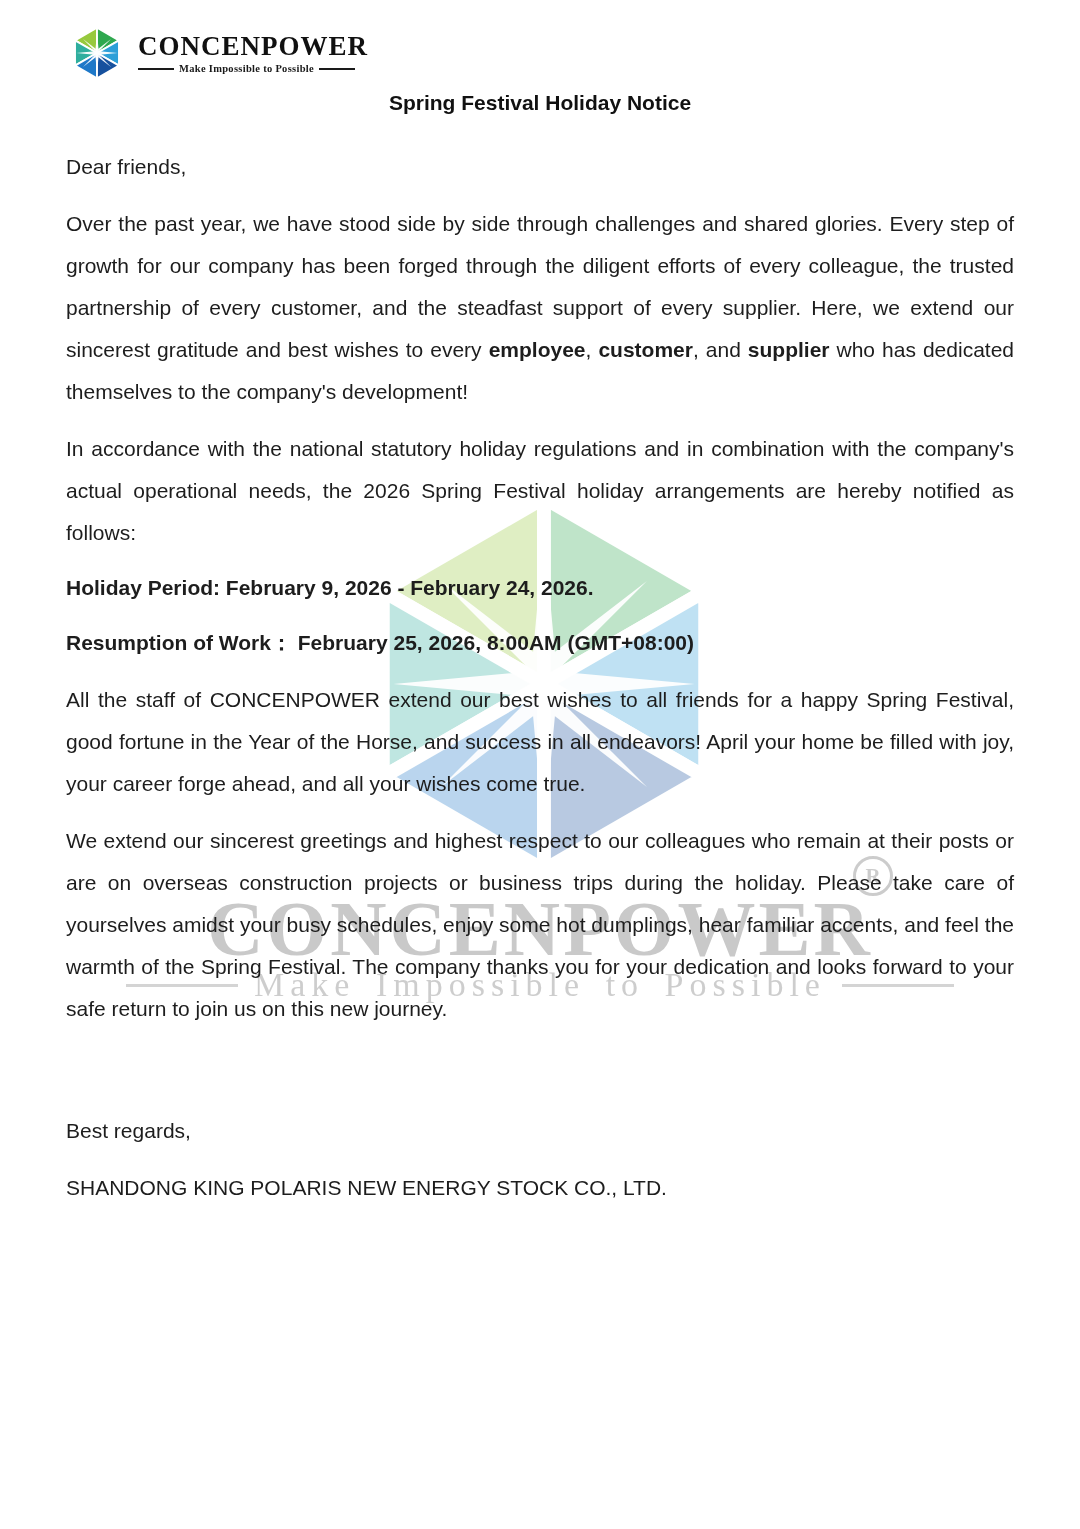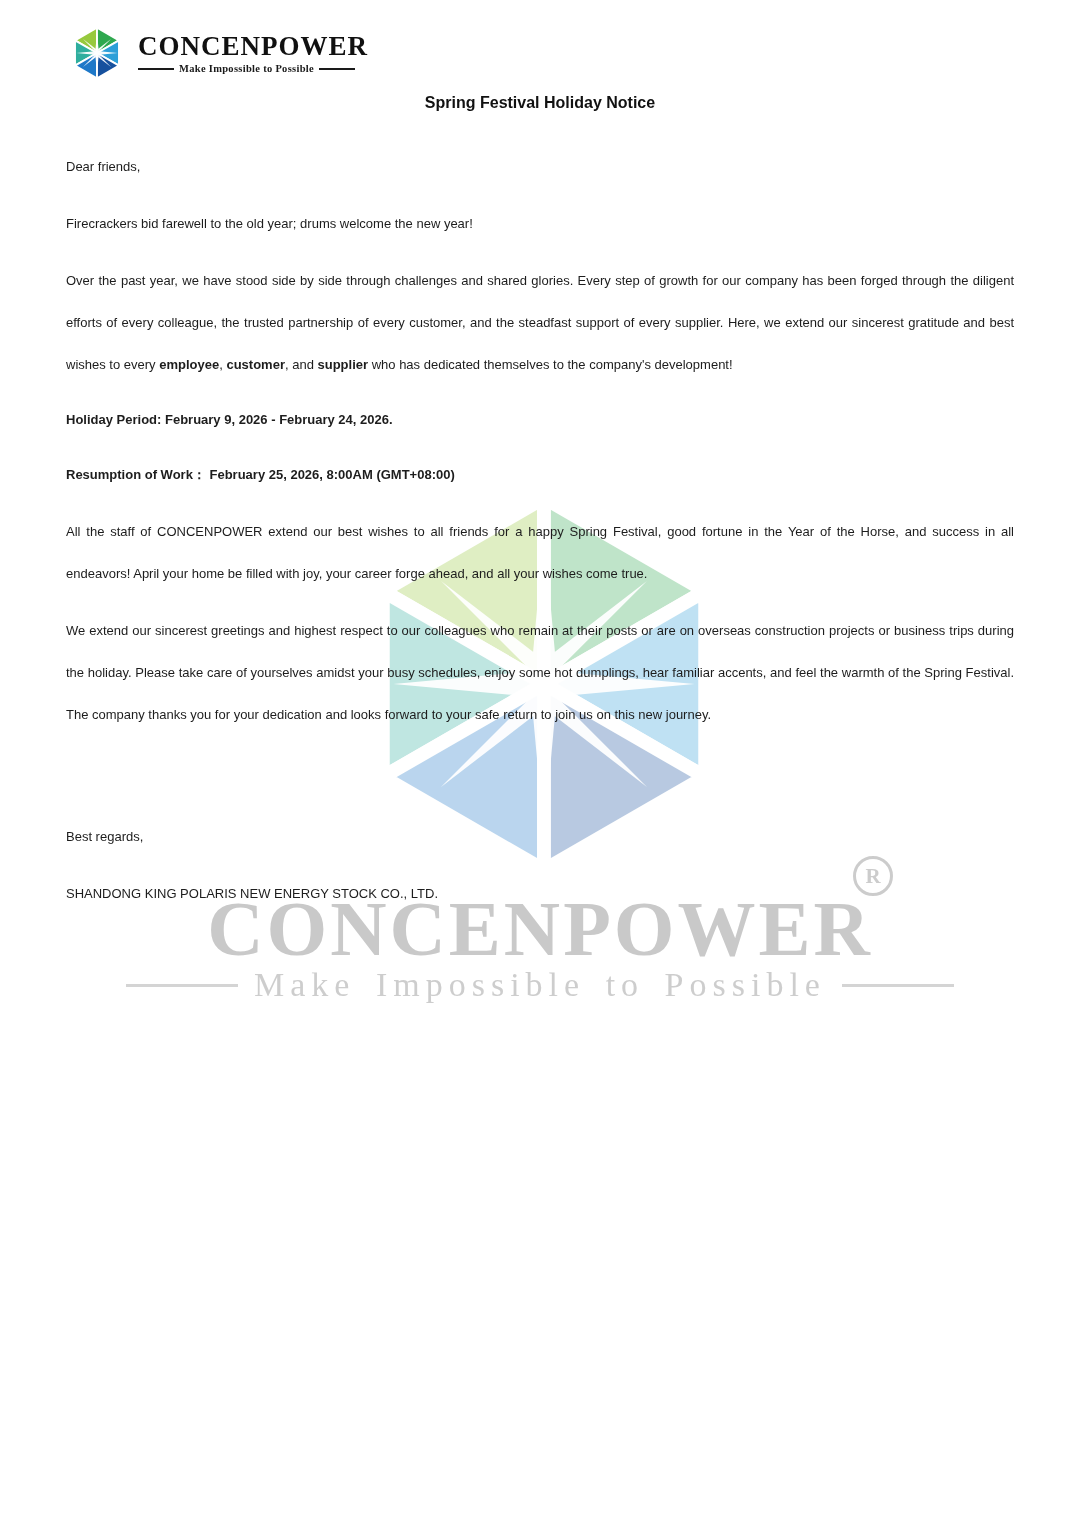--- a/index.html
+++ b/index.html
@@ -45,26 +45,26 @@
     font-size:27px;letter-spacing:1px;color:#101010;line-height:1.05;
   }
   .brand-tagline{
     display:flex;align-items:center;gap:5px;margin-top:3px;
     font-family:"Liberation Serif", serif;font-weight:bold;
     font-size:10.5px;color:#1a1a1a;letter-spacing:.3px;white-space:nowrap;
   }
   .dash{display:inline-block;width:36px;height:2px;background:#1a1a1a;}
   .title{
     margin:8px 0 0;text-align:center;
-    font-size:16px;font-weight:bold;color:#111;line-height:30px;
+    font-size:21px;font-weight:bold;color:#111;line-height:30px;
   }
   .body-text{margin:0 66px;}
   .body-text p{
     margin:15px 0 0;
-    font-size:13px;line-height:42px;
+    font-size:21px;line-height:42px;
     text-align:justify;
   }
   .salutation{margin-top:28px !important;text-align:left !important;}
   .center-bold{text-align:center;font-weight:bold;margin-top:13px !important;}
   .signoff{margin-top:80px !important;text-align:center;}
   .company-line,.date-line{text-align:right;}
 </style>
 </head>
 <body>
 
@@ -128,24 +128,24 @@
           <span class="dash"></span>
         </div>
       </div>
     </header>
 
     <h1 class="title">Spring Festival Holiday Notice</h1>
 
     <div class="body-text">
       <p class="salutation">Dear friends,</p>
 
-      <p>Firecrackers bid farewell to the old year; drums welcome the new year!</p>
 
       <p><span>Over the past year, we have stood side by side through challenges and shared glories. Every step of growth for our company has been forged through the diligent efforts of every colleague, the trusted partnership of every customer, and the steadfast support of every supplier. Here, we extend our sincerest gratitude and best wishes to every </span><b>employee</b><span>, </span><b>customer</b><span>, and </span><b>supplier</b><span> who has dedicated themselves to the company's development!</span></p>
 
+      <p>In accordance with the national statutory holiday regulations and in combination with the company's actual operational needs, the 2026 Spring Festival holiday arrangements are hereby notified as follows:</p>
 
       <p class="center-bold">Holiday Period: February 9, 2026 - February 24, 2026.</p>
 
       <p class="center-bold">Resumption of Work： February 25, 2026, 8:00AM (GMT+08:00)</p>
 
       <p>All the staff of CONCENPOWER extend our best wishes to all friends for a happy Spring Festival, good fortune in the Year of the Horse, and success in all endeavors! April your home be filled with joy, your career forge ahead, and all your wishes come true.</p>
 
       <p>We extend our sincerest greetings and highest respect to our colleagues who remain at their posts or are on overseas construction projects or business trips during the holiday. Please take care of yourselves amidst your busy schedules, enjoy some hot dumplings, hear familiar accents, and feel the warmth of the Spring Festival. The company thanks you for your dedication and looks forward to your safe return to join us on this new journey.</p>
 
 

